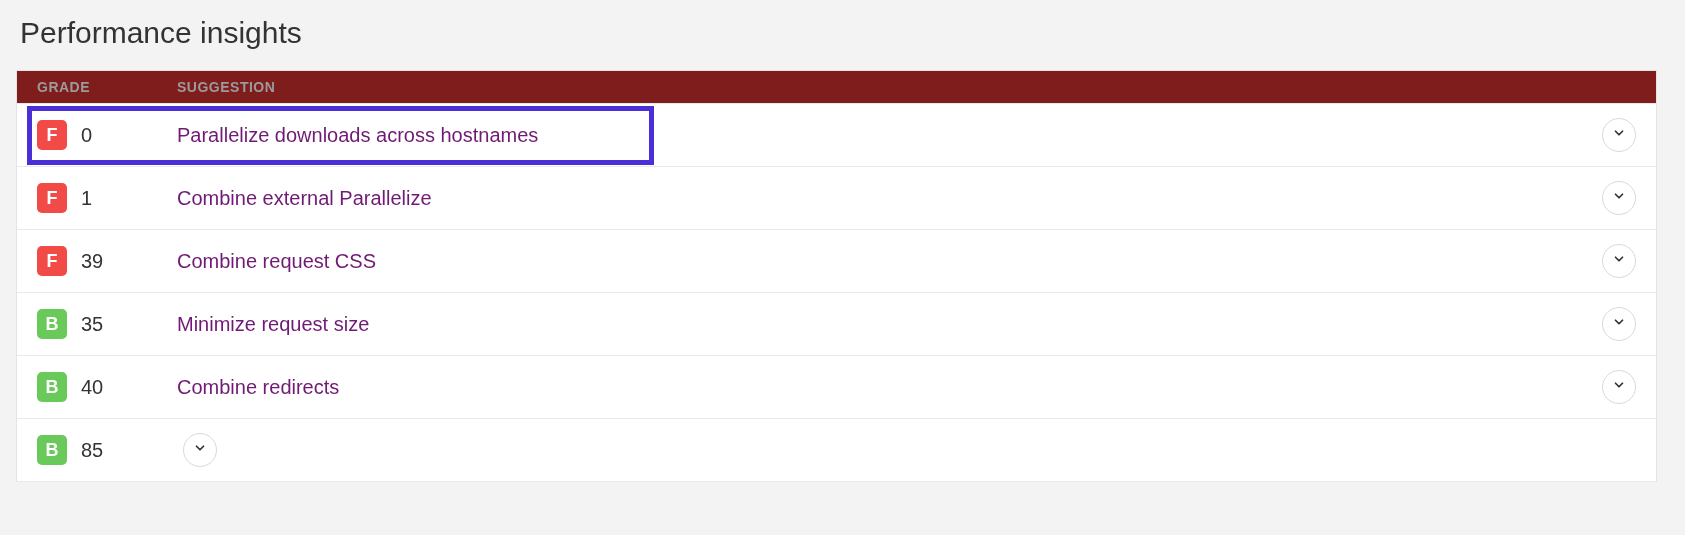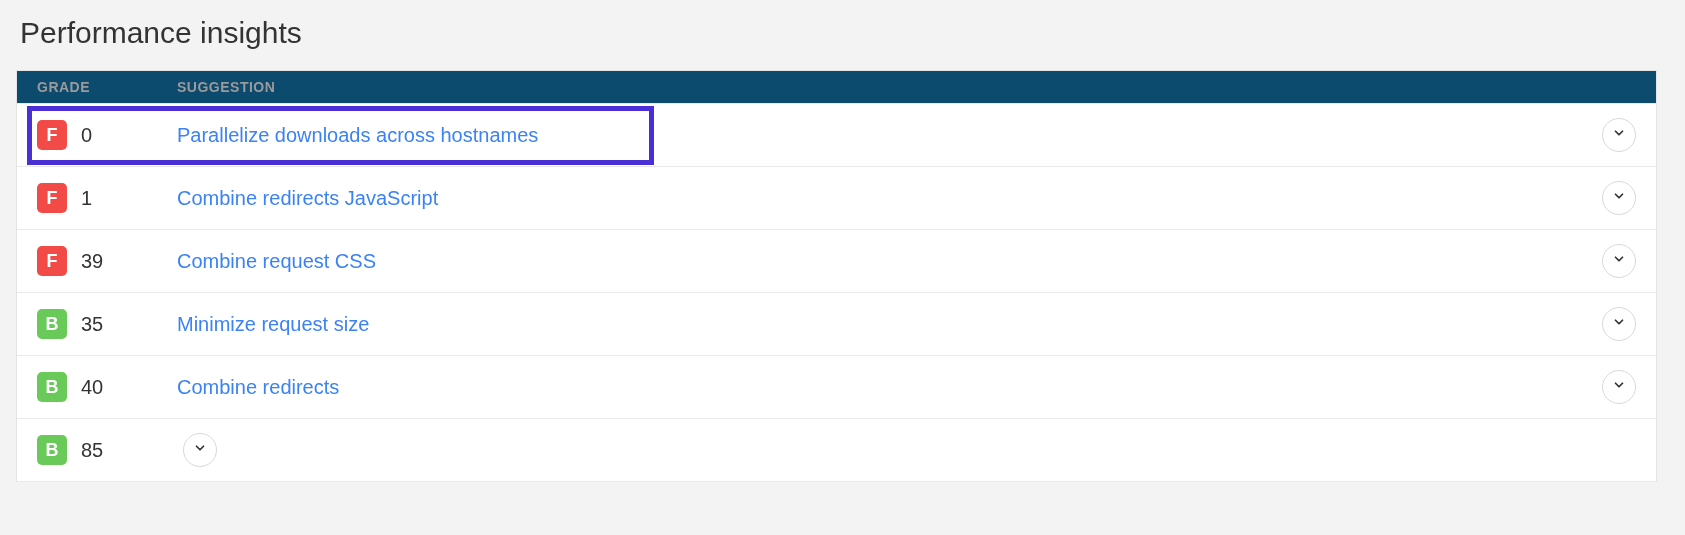--- a/index.html
+++ b/index.html
@@ -28,21 +28,21 @@
   .header-row {
     display: flex;
     align-items: flex-end;
     padding: 8px 20px 8px 20px;
     border-bottom: 1px solid #e9e9e9;
     font-size: 14px;
     font-weight: 700;
     color: #9b9b9b;
     letter-spacing: 0.5px;
     text-transform: uppercase;
-    background:#0c4a6e;
+    background:#7f1d1d;
   }
   .col-grade { width: 140px; }
   .col-suggestion { flex: 1; }
   .row {
     display: flex;
     align-items: center;
     padding: 14px 20px;
     border-bottom: 1px solid #e9e9e9;
     background: #fff;
     position: relative;
@@ -67,21 +67,21 @@
   }
   .badge-F { background: #f24a46; }
   .badge-B { background: #69c959; }
   .score {
     font-size: 20px;
     color: #333;
   }
   .suggestion-cell {
     flex: 1;
     font-size: 20px;
-    color: #3b82f6;
+    color: #701a75;
   }
   .expand-cell {
     width: 40px;
     display: flex;
     justify-content: flex-end;
   }
   .expand-btn {
     width: 34px;
     height: 34px;
     border-radius: 50%;
@@ -131,21 +131,21 @@
           </span>
         </div>
       </div>
     </div>
 
     <div class="row">
       <div class="grade-cell">
         <div class="badge badge-F">F</div>
         <div class="score">1</div>
       </div>
-      <div class="suggestion-cell">Combine redirects JavaScript</div>
+      <div class="suggestion-cell">Combine external Parallelize</div>
       <div class="expand-cell">
         <div class="expand-btn">
           <span>
             <svg viewBox="0 0 24 24" fill="none" stroke="#333" stroke-width="3" stroke-linecap="round" stroke-linejoin="round">
                 <polyline points="6 9 12 15 18 9"></polyline>
               </svg>
           </span>
         </div>
       </div>
     </div>

